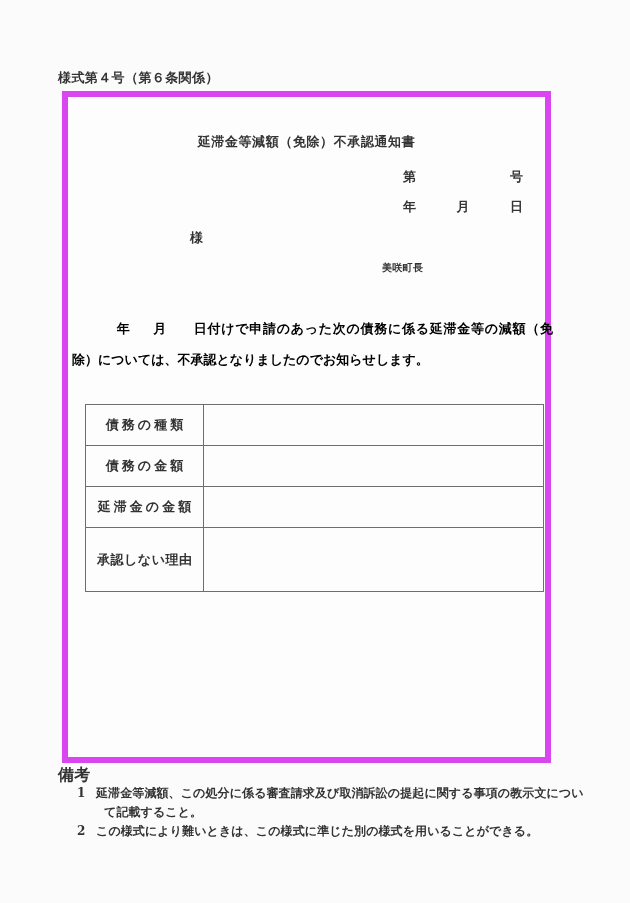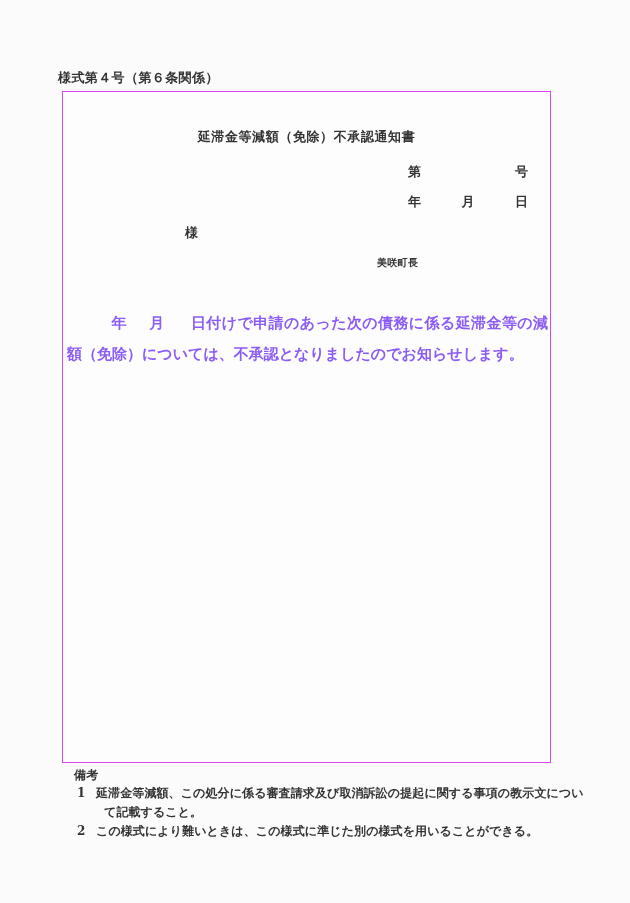--- a/index.html
+++ b/index.html
@@ -36,21 +36,21 @@
     color: #333333;
   }
 
   
   .frame {
     position: absolute;
     left: 62px;
     top: 83px;
     width: 489px;
     height: 672px;
-    border: 1px solid #d946ef;
+    border: 6px solid #d946ef;
     box-sizing: border-box;
     background: #fdfdfd;
   }
 
   
   .doc-title {
     position: absolute;
     left: 0;
     right: 0;
     top: 35px;
@@ -107,23 +107,23 @@
     color: #333333;
     white-space: nowrap;
   }
 
   
   .body-text {
     position: absolute;
     left: 4px;
     top: 216px;
     width: 481px;
-    font-size: 15px;
+    font-size: 13px;
     line-height: 31px;
-    color: #8b5cf6;
+    color: #000000;
     text-align: justify;
   }
   .body-text .indent {
     display: inline-block;
     width: 44px;
   }
   .body-text .gap-sm { display: inline-block; width: 22px; }
   .body-text .gap-md { display: inline-block; width: 26px; }
 
   
@@ -161,24 +161,23 @@
   
   .notes {
     position: absolute;
     left: 58px;
     top: 758px;
     width: 530px;
     font-size: 12px;
     color: #333333;
   }
   .notes-heading {
-    font-size: 12px;
+    font-size: 16px;
     line-height: 18px;
     letter-spacing: 0.3px;
-    margin-left: 16px;
   }
   .note-item {
     position: relative;
     padding-left: 38px;
     line-height: 19px;
     font-size: 12px;
     letter-spacing: 0.1px;
   }
   .note-num {
     position: absolute;
@@ -216,20 +215,40 @@
     </div>
 
     <div class="addressee">様</div>
 
     <div class="issuer">美咲町長</div>
 
     <div class="body-text">
       <span class="indent"></span><span>年</span><span class="gap-sm"></span><span>月</span><span class="gap-md"></span><span>日付けで申請のあった次の債務に係る延滞金等の減額（免除）につ</span><span>いては、不承認となりましたのでお知らせします。</span>
     </div>
 
+    <table class="data-table">
+      <tbody>
+        <tr class="row-std">
+          <td class="label">債務の種類</td>
+          <td class="value"></td>
+        </tr>
+        <tr class="row-std">
+          <td class="label">債務の金額</td>
+          <td class="value"></td>
+        </tr>
+        <tr class="row-std">
+          <td class="label">延滞金の金額</td>
+          <td class="value"></td>
+        </tr>
+        <tr class="row-tall">
+          <td class="label tight">承認しない理由</td>
+          <td class="value"></td>
+        </tr>
+      </tbody>
+    </table>
 
   </div>
 
   <div class="notes">
     <div class="notes-heading">備考</div>
 
     <div class="note-item">
       <span class="note-num">1</span>
       <span class="note-text">延滞金等減額、この処分に係る審査請求及び取消訴訟の提起に関する事項の教示文について記載すること。</span>
     </div>

